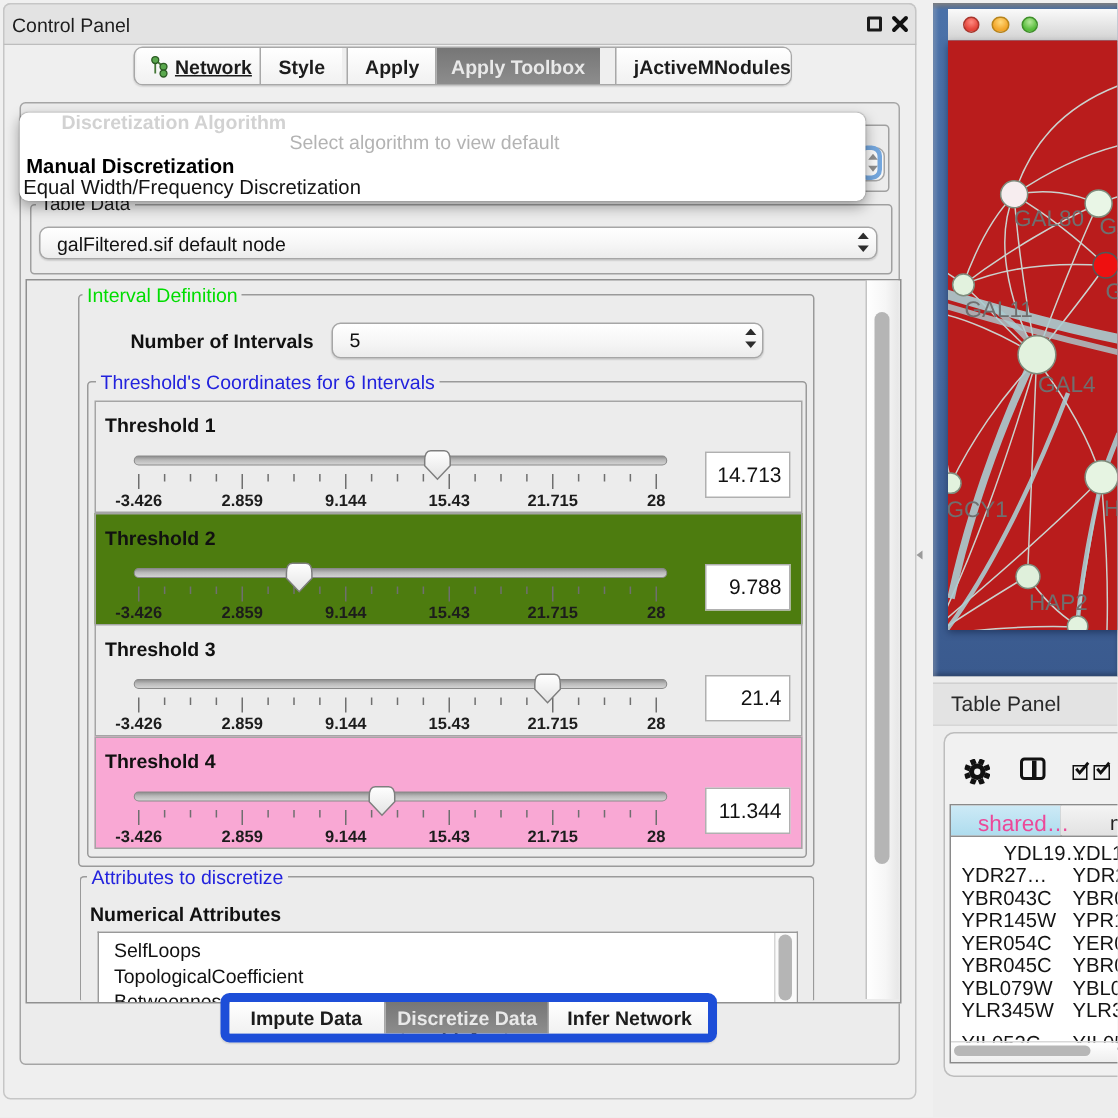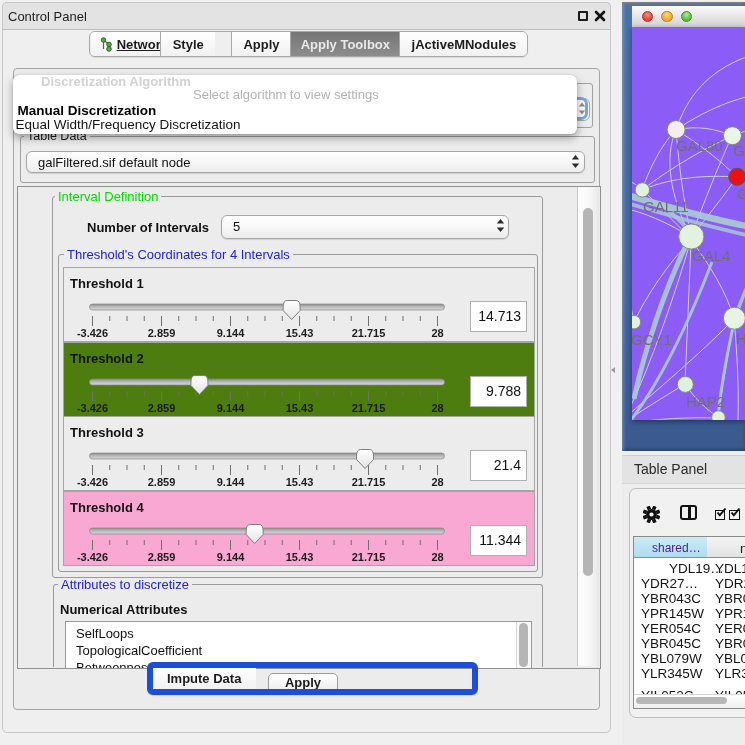--- a/index.html
+++ b/index.html
@@ -26,24 +26,24 @@
 <svg class="abs" style="left:594px;top:10px;" width="12" height="12" viewBox="0 0 12 12">
     <path d="M2 2 L10 10 M10 2 L2 10" stroke="#111" stroke-width="2.6" stroke-linecap="round"></path>
   </svg>
 <div class="abs" style="left:89px;top:31px;width:437px;height:24px;border:1px solid #a8a8a8;border-radius:6px;overflow:hidden;box-shadow:0 1px 1px rgba(0,0,0,0.1);">
 <div class="seg" style="left:0.8px;width:86.0px;text-decoration:underline;"><svg width="13" height="15" viewBox="0 0 13 15" style="margin-right:4px;">
         <path d="M3.5 3 L3.5 12 M3.5 3 L9 7.5 L9 12" stroke="#447736" stroke-width="1.2" fill="none"></path>
         <circle cx="3.5" cy="3" r="2.3" fill="#5aa84e" stroke="#2c5c24" stroke-width="0.9"></circle>
         <circle cx="9" cy="7.5" r="2.3" fill="#5aa84e" stroke="#2c5c24" stroke-width="0.9"></circle>
         <circle cx="9" cy="12" r="2.3" fill="#5aa84e" stroke="#2c5c24" stroke-width="0.9"></circle>
       </svg>Network</div>
-<div class="seg" style="left:70px;width:54.4px;border-left:1px solid #a8a8a8;">Style</div>
+<div class="seg" style="left:83px;width:54.4px;border-left:1px solid #a8a8a8;">Style</div>
 <div class="seg" style="left:141.2px;width:58.5px;border-left:1px solid #a8a8a8;">Apply</div>
 <div class="seg segdark" style="left:199.7px;width:109.4px;border-left:1px solid #a8a8a8;">Apply Toolbox</div>
-<div class="seg" style="left:309px;width:127.8px;border-left:1px solid #a8a8a8;">jActiveMNodules</div>
+<div class="seg" style="left:320px;width:127.8px;border-left:1px solid #a8a8a8;">jActiveMNodules</div>
 </div>
 <div class="abs" style="left:13px;top:68px;width:585px;height:640px;background:#ececec;border:1px solid #a5a5a5;border-radius:4px;"></div>
 <div class="grp" style="left:21px;top:83px;width:570px;height:43px;"></div>
 <div class="abs" style="left:560px;top:98px;width:28px;height:21px;background:#f7f7f7;border:1px solid #a6a6a6;border-radius:6px;"></div>
 <div class="abs" style="left:571px;top:96.5px;width:11px;height:17px;border:3px solid #74a7de;border-radius:7px;background:#fafafa;"></div>
 <svg class="abs" style="left:577.5px;top:102px;" width="8" height="13" viewBox="0 0 8 13">
     <path d="M4 0.5 L7.2 4.5 L0.8 4.5 Z" fill="#8e8e8e"></path>
     <path d="M4 12.5 L7.2 8.5 L0.8 8.5 Z" fill="#8e8e8e"></path>
   </svg>
 <div class="grp" style="left:20px;top:136px;width:573px;height:45px;"></div>
@@ -60,21 +60,21 @@
 <div class="grp" style="left:52px;top:196px;width:489px;height:380px;border-color:#9a9a9a;"></div>
 <div class="glabel" style="left:55px;top:190px;color:#00dd00;font-size:13px;">Interval Definition</div>
 <div class="abs" style="left:87px;top:220px;font-size:13px;font-weight:bold;color:#111;">Number of Intervals</div>
 <div class="combo" style="left:221px;top:214.5px;width:286px;height:22px;"></div>
 <div class="ctext" style="left:233px;top:219px;">5</div>
 <svg class="abs" style="left:496px;top:219px;" width="9" height="13" viewBox="0 0 9 13">
     <path d="M4.5 0 L8.2 4.4 L0.8 4.4 Z" fill="#2d2d2d"></path>
     <path d="M4.5 13 L8.2 8.6 L0.8 8.6 Z" fill="#2d2d2d"></path>
   </svg>
 <div class="grp" style="left:58px;top:254px;width:478px;height:316px;border-color:#9a9a9a;"></div>
-<div class="glabel" style="left:64px;top:248px;color:#2222dd;font-size:13px;">Threshold's Coordinates for 4 Intervals</div>
+<div class="glabel" style="left:64px;top:248px;color:#2222dd;font-size:13px;">Threshold's Coordinates for 6 Intervals</div>
 <div class="abs" style="left:63px;top:267.0px;width:470px;height:73px;border:1px solid #a5a5a5;background:#ececec;">
 <div class="abs" style="left:6px;top:8px;font-size:13px;font-weight:bold;color:#111;">Threshold 1</div>
 <svg class="abs" style="left:0px;top:28px;" width="470" height="44" viewBox="0 0 470 44">
 <defs>
         <linearGradient id="tr1" x1="0" y1="0" x2="0" y2="1">
           <stop offset="0" stop-color="#8a8a8a"></stop>
           <stop offset="0.45" stop-color="#b9b9b9"></stop>
           <stop offset="1" stop-color="#d6d6d6"></stop>
         </linearGradient>
       </defs>
@@ -264,35 +264,37 @@
 <div class="glabel" style="left:58px;top:578px;color:#2222dd;font-size:13px;">Attributes to discretize</div>
 <div class="abs" style="left:60px;top:602px;font-size:13px;font-weight:bold;color:#111;">Numerical Attributes</div>
 <div class="abs" style="left:65px;top:621px;width:465px;height:46px;background:#ffffff;border:1px solid #999;border-bottom:none;overflow:hidden;">
 <div style="padding:3px 0 0 10px;font-size:13px;color:#111;line-height:17.2px;">SelfLoops<br>TopologicalCoefficient<br>BetweennessCentrality</div>
 <div class="abs" style="left:450px;top:0px;width:15px;height:46px;background:#fafafa;border-left:1px solid #d5d5d5;"></div>
 <div class="abs" style="left:452.5px;top:1px;width:9px;height:44px;background:#b5b5b5;border-radius:4.5px;"></div>
 </div>
 <div class="abs" style="left:268px;top:672.5px;width:68px;height:18.5px;border:1px solid #9e9e9e;border-radius:5px;background:linear-gradient(180deg,#ffffff,#ececec);display:flex;align-items:center;justify-content:center;font-size:13px;font-weight:bold;color:#1a1a1a;box-shadow:0 1px 1px rgba(0,0,0,0.12);">Apply</div>
 <div class="abs" style="left:146.8px;top:662px;width:319.6px;height:21px;border:6px solid #1d4ed8;border-radius:6px;overflow:hidden;box-shadow:0 1px 1px rgba(0,0,0,0.1);">
 <div class="seg" style="left:0.0px;width:102.8px;">Impute Data</div>
+<div class="seg segdark" style="left:102.8px;width:109.6px;border-left:1px solid #a8a8a8;">Discretize Data</div>
+<div class="seg" style="left:212.4px;width:107.2px;border-left:1px solid #a8a8a8;">Infer Network</div>
 </div>
 <div class="abs" style="left:13px;top:75px;width:564px;height:59px;background:#ffffff;border-radius:6px;box-shadow:0 4px 9px rgba(0,0,0,0.35),0 0 1px rgba(0,0,0,0.25);"></div>
 <div class="abs" style="left:41px;top:74px;font-size:13px;font-weight:bold;color:#d2d2d2;">Discretization Algorithm</div>
-<div class="abs" style="left:193px;top:86.5px;font-size:13px;color:#b3b3b3;">Select algorithm to view settings</div>
+<div class="abs" style="left:193px;top:86.5px;font-size:13px;color:#b3b3b3;">Select algorithm to view default</div>
 <div class="abs" style="left:17.5px;top:102.5px;font-size:13.5px;font-weight:bold;color:#000;">Manual Discretization</div>
 <div class="abs" style="left:15.5px;top:117px;font-size:13.5px;color:#141414;">Equal Width/Frequency Discretization</div>
 <svg class="abs" style="left:609px;top:366px;" width="8" height="8" viewBox="0 0 8 8">
     <path d="M6 1 L2 4 L6 7 Z" fill="#9a9a9a"></path>
   </svg>
 <div class="abs" style="left:622px;top:2px;width:123px;height:449px;background:linear-gradient(180deg,#54585e 0%,#4a71a8 1%,#46699f 55%,#3a5a8e 100%);box-shadow:inset 2px 2px 3px rgba(255,255,255,0.25),inset 0 -2px 3px rgba(0,0,0,0.25);"></div>
 <div class="abs" style="left:631.5px;top:5.5px;width:113.5px;height:21.5px;background:linear-gradient(180deg,#fafafa 0%,#e8e8e8 45%,#d2d2d2 100%);border-bottom:1px solid #8f8f8f;"></div>
 <div class="abs" style="left:641.7px;top:10.7px;width:11.6px;height:11.6px;border-radius:50%;background:radial-gradient(circle at 50% 30%,#ff8a80 0%,#e4443a 65%);border:1px solid #a8352c;box-sizing:border-box;"></div>
 <div class="abs" style="left:661.2px;top:10.7px;width:11.6px;height:11.6px;border-radius:50%;background:radial-gradient(circle at 50% 30%,#ffd97a 0%,#f2a62b 65%);border:1px solid #b7841c;box-sizing:border-box;"></div>
 <div class="abs" style="left:680.7px;top:10.7px;width:11.6px;height:11.6px;border-radius:50%;background:radial-gradient(circle at 50% 30%,#b6e89a 0%,#58bd3c 65%);border:1px solid #3f8f2a;box-sizing:border-box;"></div>
-<div class="abs" style="left:631.5px;top:27px;width:113.5px;height:392.5px;background:#8b5cf6;overflow:hidden;box-shadow:0 2px 5px rgba(10,20,50,0.5);">
+<div class="abs" style="left:631.5px;top:27px;width:113.5px;height:392.5px;background:#b91c1c;overflow:hidden;box-shadow:0 2px 5px rgba(10,20,50,0.5);">
 <svg width="114" height="393" viewBox="0 0 114 393">
 <g fill="none" stroke="#cbd1cd" stroke-width="1">
 <path d="M 59 210 C 52 175 47 140 44 103"></path>
 <path d="M 59 210 C 38 170 32 130 44 103"></path>
 <path d="M 59 210 C 72 175 88 135 100 109"></path>
 <path d="M 59 210 C 75 190 95 165 105 150"></path>
 <path d="M 59 210 C 40 195 25 175 10 163"></path>
 <path d="M 59 210 C 35 195 10 185 -5 182"></path>
 <path d="M 10 163 C 20 135 32 115 44 103"></path>
 <path d="M 10 163 C 40 150 75 148 105 150"></path>
@@ -367,21 +369,21 @@
 <svg class="abs" style="left:715.5px;top:506.5px;" width="12" height="12" viewBox="0 0 12 12">
     <path d="M1.5 5.5 L3.8 8.2 L9.5 1.5" stroke="#111" stroke-width="1.9" fill="none"></path>
   </svg>
 <div class="abs" style="left:729.0px;top:509.5px;width:8.5px;height:8.5px;border:1.4px solid #111;"></div>
 <svg class="abs" style="left:730.0px;top:506.5px;" width="12" height="12" viewBox="0 0 12 12">
     <path d="M1.5 5.5 L3.8 8.2 L9.5 1.5" stroke="#111" stroke-width="1.9" fill="none"></path>
   </svg>
 <div class="abs" style="left:633px;top:536px;width:112px;height:170.5px;background:#fff;border:1px solid #8a8a8a;overflow:hidden;">
 <div class="abs" style="left:0;top:0;width:73px;height:19.5px;background:linear-gradient(180deg,#cdeaf6,#aedcee);border-right:1px solid #8e8e8e;border-bottom:1px solid #8e8e8e;"></div>
 <div class="abs" style="left:73px;top:0;width:39px;height:19.5px;background:linear-gradient(180deg,#f4f4f4,#e2e2e2);border-bottom:1px solid #8e8e8e;"></div>
-<div class="abs" style="left:18px;top:3.5px;font-size:12px;color:#4c1d95;">shared…</div>
+<div class="abs" style="left:18px;top:3.5px;font-size:15px;color:#ec4899;">shared…</div>
 <div class="abs" style="left:106px;top:3.5px;font-size:13.5px;color:#222;">na</div>
 <div class="abs" style="left:7px;top:24.2px;font-size:13.5px;color:#141414;margin-left:28px;">YDL19…</div>
 <div class="abs" style="left:81px;top:24.2px;font-size:13.5px;color:#141414;white-space:nowrap;">YDL194W</div>
 <div class="abs" style="left:7px;top:39.2px;font-size:13.5px;color:#141414;">YDR27…</div>
 <div class="abs" style="left:81px;top:39.2px;font-size:13.5px;color:#141414;white-space:nowrap;">YDR277C</div>
 <div class="abs" style="left:7px;top:54.2px;font-size:13.5px;color:#141414;">YBR043C</div>
 <div class="abs" style="left:81px;top:54.2px;font-size:13.5px;color:#141414;white-space:nowrap;">YBR043C</div>
 <div class="abs" style="left:7px;top:69.2px;font-size:13.5px;color:#141414;">YPR145W</div>
 <div class="abs" style="left:81px;top:69.2px;font-size:13.5px;color:#141414;white-space:nowrap;">YPR145W</div>
 <div class="abs" style="left:7px;top:84.2px;font-size:13.5px;color:#141414;">YER054C</div>

